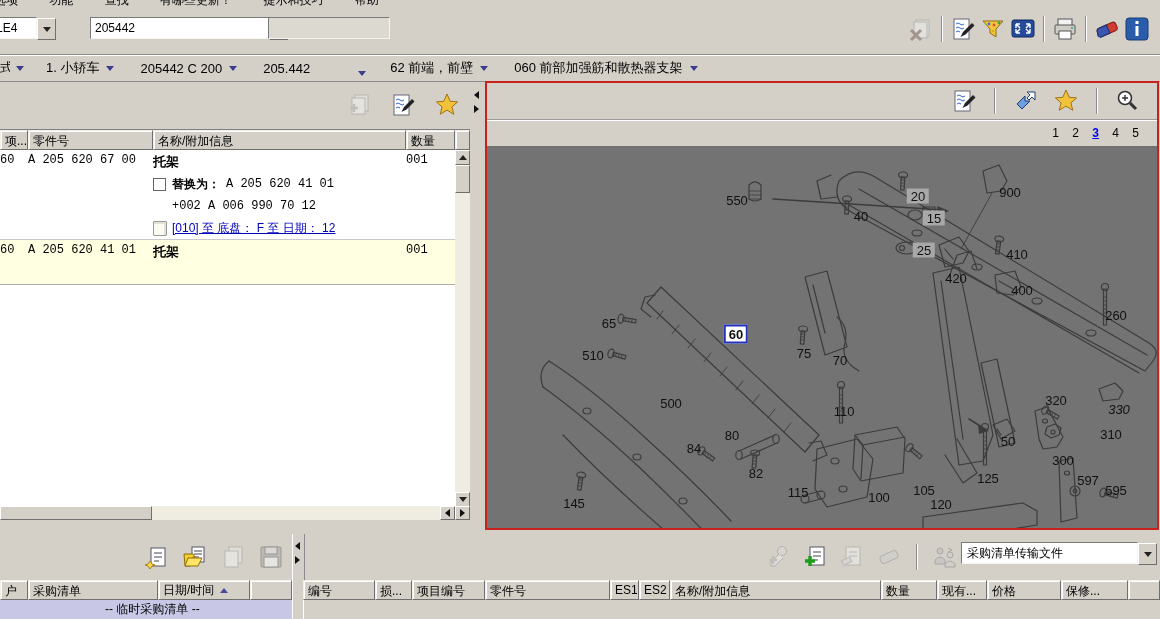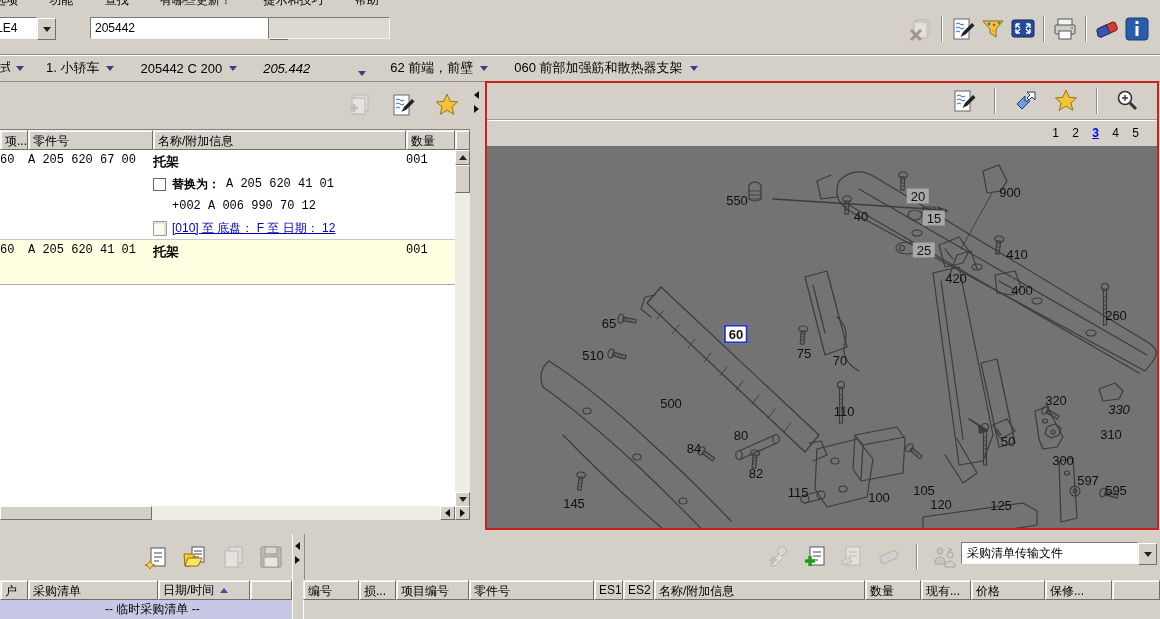--- a/index.html
+++ b/index.html
@@ -147,21 +147,21 @@
       <span class="tri tri-down navy" style="margin-left:6px;"></span>
     </span>
     <span style="display:flex;align-items:center;margin-left:22px;">
       <span>1. 小轿车</span>
       <span class="tri tri-down navy" style="margin-left:7px;"></span>
     </span>
     <span style="display:flex;align-items:center;margin-left:26px;">
       <span>205442 C 200</span>
       <span class="tri tri-down navy" style="margin-left:7px;"></span>
     </span>
-    <span style="display:flex;align-items:flex-end;margin-left:26px;font-style:italic;">
+    <span style="display:flex;align-items:flex-end;margin-left:26px;">
       <span>205.442</span>
       <span class="tri tri-down navy" style="margin-left:48px;"></span>
     </span>
     <span style="display:flex;align-items:center;margin-left:24px;">
       <span>62 前端，前壁</span>
       <span class="tri tri-down navy" style="margin-left:7px;"></span>
     </span>
     <span style="display:flex;align-items:center;margin-left:26px;">
       <span>060 前部加强筋和散热器支架</span>
       <span class="tri tri-down navy" style="margin-left:7px;"></span>
@@ -429,34 +429,34 @@
           <span class="plain" style="left: 469px; top: 129px;">420</span>
           <span class="plain" style="left: 535px; top: 141px;">400</span>
           <span class="plain" style="left: 629px; top: 166px;">260</span>
           <span class="plain" style="left: 122px; top: 174px;">65</span>
           <span class="boxed" style="left: 249px; top: 185px;">60</span>
           <span class="plain" style="left: 317px; top: 204px;">75</span>
           <span class="plain" style="left: 353px; top: 211px;">70</span>
           <span class="plain" style="left: 106px; top: 206px;">510</span>
           <span class="plain" style="left: 184px; top: 254px;">500</span>
           <span class="plain" style="left: 357px; top: 262px;">110</span>
-          <span class="plain" style="left: 254px; top: 286px;">80</span>
+          <span class="plain" style="left: 245px; top: 286px;">80</span>
           <span class="plain" style="left: 207px; top: 299px;">84</span>
           <span class="plain" style="left: 269px; top: 324px;">82</span>
           <span class="plain" style="left: 569px; top: 251px;">320</span>
           <span class="plain" style="left: 632px; top: 260px; font-style: italic;">330</span>
           <span class="plain" style="left: 592px; top: 285px; margin-left: 32px;">310</span>
           <span class="plain" style="left: 576px; top: 311px;">300</span>
           <span class="plain" style="left: 521px; top: 292px;">50</span>
           <span class="plain" style="left: 311px; top: 343px;">115</span>
           <span class="plain" style="left: 87px; top: 354px;">145</span>
           <span class="plain" style="left: 392px; top: 348px;">100</span>
           <span class="plain" style="left: 437px; top: 341px;">105</span>
           <span class="plain" style="left: 454px; top: 355px;">120</span>
-          <span class="plain" style="left: 514px; top: 329px; margin-top: 27px;">125</span>
+          <span class="plain" style="left: 501px; top: 329px;">125</span>
           <span class="plain" style="left: 601px; top: 331px;">597</span>
           <span class="plain" style="left: 629px; top: 341px;">595</span>
         </div>
     </div>
   </div>
 
   <div class="abs" style="left:0;top:530px;width:1160px;height:4px;background:#d4d0c8;"></div>
 
   <div class="abs" id="purchase-left" style="left:0;top:534px;width:292px;height:85px;">
     <div style="height:46px;display:flex;align-items:center;justify-content:flex-end;gap:8px;padding-right:6px;">
@@ -555,21 +555,21 @@
       <div class="abs" style="left:658px;top:8px;width:196px;height:22px;display:flex;">
         <div class="sunkenfield" style="flex:1;display:flex;align-items:center;padding-left:5px;">
           <span>采购清单传输文件</span>
         </div>
         <div class="combo-btn" style="height:20px;margin-top:1px;">
             <span class="tri tri-down"></span>
           </div>
       </div>
     </div>
     <div style="display:flex;height:20px;">
-      <div class="hdrcell" style="width:56px;">编号</div>
+      <div class="hdrcell" style="width:72px;">编号</div>
       <div class="hdrcell" style="width:37px;">损...</div>
       <div class="hdrcell" style="width:73px;">项目编号</div>
       <div class="hdrcell" style="width:125px;">零件号</div>
       <div class="hdrcell" style="width:29px;">ES1</div>
       <div class="hdrcell" style="width:31px;">ES2</div>
       <div class="hdrcell" style="width:211px;">名称/附加信息</div>
       <div class="hdrcell" style="width:56px;">数量</div>
       <div class="hdrcell" style="width:50px;">现有...</div>
       <div class="hdrcell" style="width:74px;">价格</div>
       <div class="hdrcell" style="width:67px;">保修...</div>

